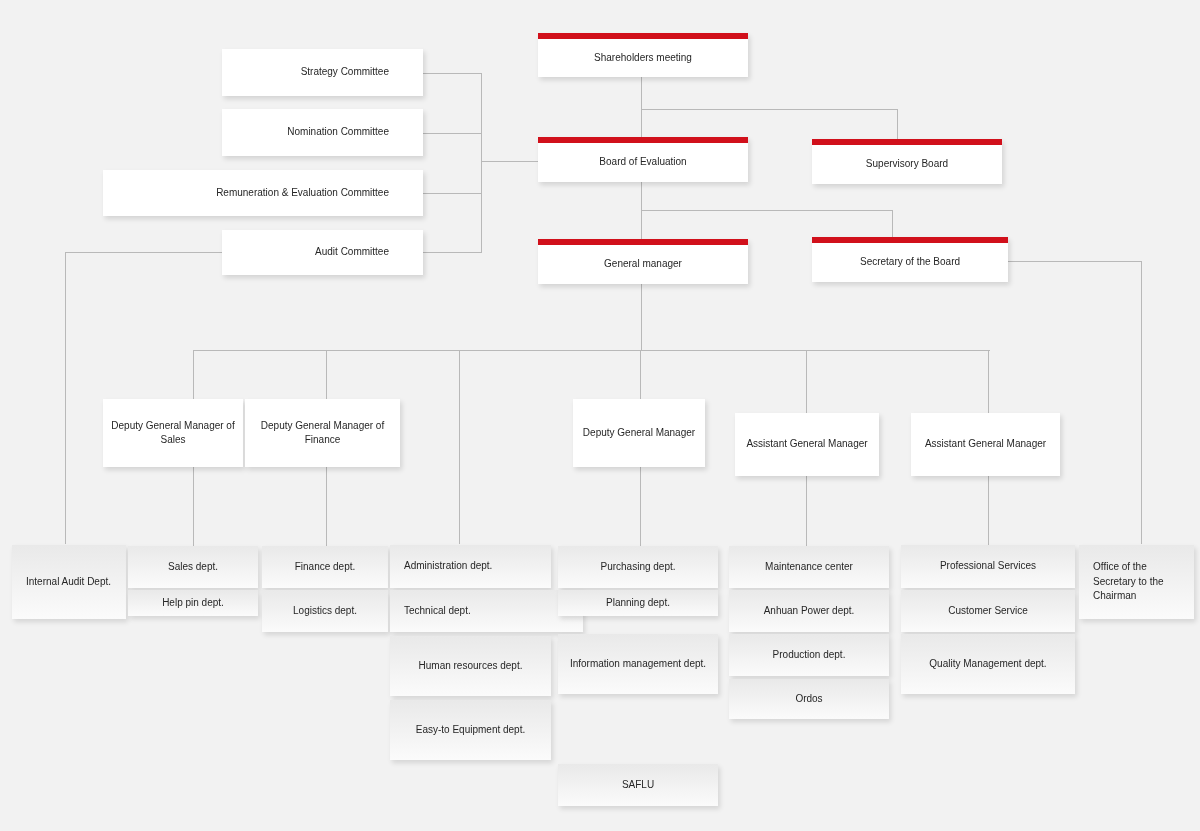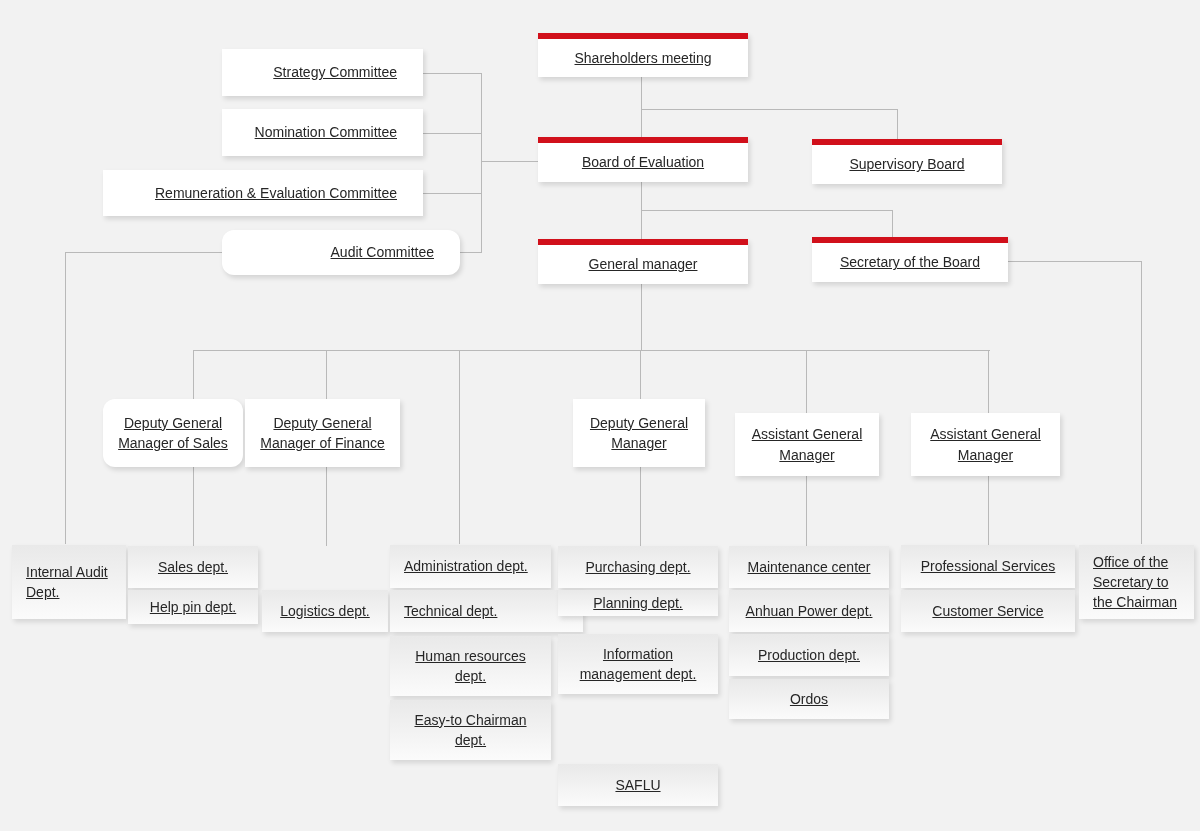--- a/index.html
+++ b/index.html
@@ -15,41 +15,40 @@
   .ln{position:absolute;background:#b9b9b9;}
   .ln.h{height:1px;}
   .ln.v{width:1px;}
 
   
   .node{
     position:absolute;
     box-sizing:border-box;
     display:flex;
     align-items:center;
-    font-size:14px;
+    font-size:10px;
     color:#262626;
     line-height:1.45;
-    text-decoration:underline;
   }
 
   
   .node.exec{
     background:#ffffff;
     border-top:6px solid #D1101B;
     justify-content:center;
     text-align:center;
     box-shadow:2px 3px 5px rgba(0,0,0,.13);
   }
 
   
   .node.committee{
     background:#ffffff;
     justify-content:flex-end;
     text-align:left;
-    padding-right:26px;
+    padding-right:34px;
     box-shadow:2px 3px 5px rgba(0,0,0,.13);
   }
 
   
   .node.mgr{
     background:#ffffff;
     justify-content:center;
     text-align:center;
     padding:0 8px;
     box-shadow:2px 3px 5px rgba(0,0,0,.13);
@@ -115,61 +114,64 @@
     </div>
     <div class="node committee" style="left: 222px; top: 49px; width: 201px; height: 47px;">
       <span>Strategy Committee</span>
     </div>
     <div class="node committee" style="left: 222px; top: 109px; width: 201px; height: 47px;">
       <span>Nomination Committee</span>
     </div>
     <div class="node committee" style="left: 103px; top: 170px; width: 320px; height: 46px;">
       <span>Remuneration &amp; Evaluation Committee</span>
     </div>
-    <div class="node committee" style="left: 222px; top: 230px; width: 238px; height: 45px; border-radius: 12px;">
+    <div class="node committee" style="left: 222px; top: 230px; width: 201px; height: 45px;">
       <span>Audit Committee</span>
     </div>
-    <div class="node mgr" style="left: 103px; top: 399px; width: 140px; height: 68px; border-radius: 12px;">
+    <div class="node mgr" style="left: 103px; top: 399px; width: 140px; height: 68px;">
       <span>Deputy General Manager of Sales</span>
     </div>
     <div class="node mgr" style="left: 245px; top: 399px; width: 155px; height: 68px;">
       <span>Deputy General Manager of Finance</span>
     </div>
     <div class="node mgr" style="left: 573px; top: 399px; width: 132px; height: 68px;">
       <span>Deputy General Manager</span>
     </div>
     <div class="node mgr" style="left: 735px; top: 413px; width: 144px; height: 63px;">
       <span>Assistant General Manager</span>
     </div>
     <div class="node mgr" style="left: 911px; top: 413px; width: 149px; height: 63px;">
       <span>Assistant General Manager</span>
     </div>
     <div class="node dept left" style="left: 12px; top: 545px; width: 114px; height: 74px;">
       <span>Internal Audit Dept.</span>
     </div>
     <div class="node dept" style="left: 128px; top: 546px; width: 130px; height: 42px;">
       <span>Sales dept.</span>
     </div>
-    <div class="node dept" style="left: 128px; top: 590px; width: 130px; height: 34px;">
+    <div class="node dept" style="left: 128px; top: 590px; width: 130px; height: 26px;">
       <span>Help pin dept.</span>
+    </div>
+    <div class="node dept" style="left: 262px; top: 546px; width: 126px; height: 42px;">
+      <span>Finance dept.</span>
     </div>
     <div class="node dept" style="left: 262px; top: 590px; width: 126px; height: 42px;">
       <span>Logistics dept.</span>
     </div>
     <div class="node dept left" style="left: 390px; top: 545px; width: 161px; height: 43px;">
       <span>Administration dept.</span>
     </div>
     <div class="node dept left" style="left: 390px; top: 590px; width: 193px; height: 42px;">
       <span>Technical dept.</span>
     </div>
     <div class="node dept" style="left: 390px; top: 636px; width: 161px; height: 60px;">
       <span>Human resources dept.</span>
     </div>
     <div class="node dept" style="left: 390px; top: 700px; width: 161px; height: 60px;">
-      <span>Easy-to Chairman dept.</span>
+      <span>Easy-to Equipment dept.</span>
     </div>
     <div class="node dept" style="left: 558px; top: 546px; width: 160px; height: 42px;">
       <span>Purchasing dept.</span>
     </div>
     <div class="node dept" style="left: 558px; top: 590px; width: 160px; height: 26px;">
       <span>Planning dept.</span>
     </div>
     <div class="node dept" style="left: 558px; top: 634px; width: 160px; height: 60px;">
       <span>Information management dept.</span>
     </div>
@@ -187,16 +189,19 @@
     </div>
     <div class="node dept" style="left: 729px; top: 679px; width: 160px; height: 40px;">
       <span>Ordos</span>
     </div>
     <div class="node dept" style="left: 901px; top: 545px; width: 174px; height: 43px;">
       <span>Professional Services</span>
     </div>
     <div class="node dept" style="left: 901px; top: 590px; width: 174px; height: 42px;">
       <span>Customer Service</span>
     </div>
+    <div class="node dept" style="left: 901px; top: 634px; width: 174px; height: 60px;">
+      <span>Quality Management dept.</span>
+    </div>
     <div class="node dept left" style="left: 1079px; top: 545px; width: 115px; height: 74px;">
       <span>Office of the Secretary to the Chairman</span>
     </div>
   </div>
 
 </body></html>

